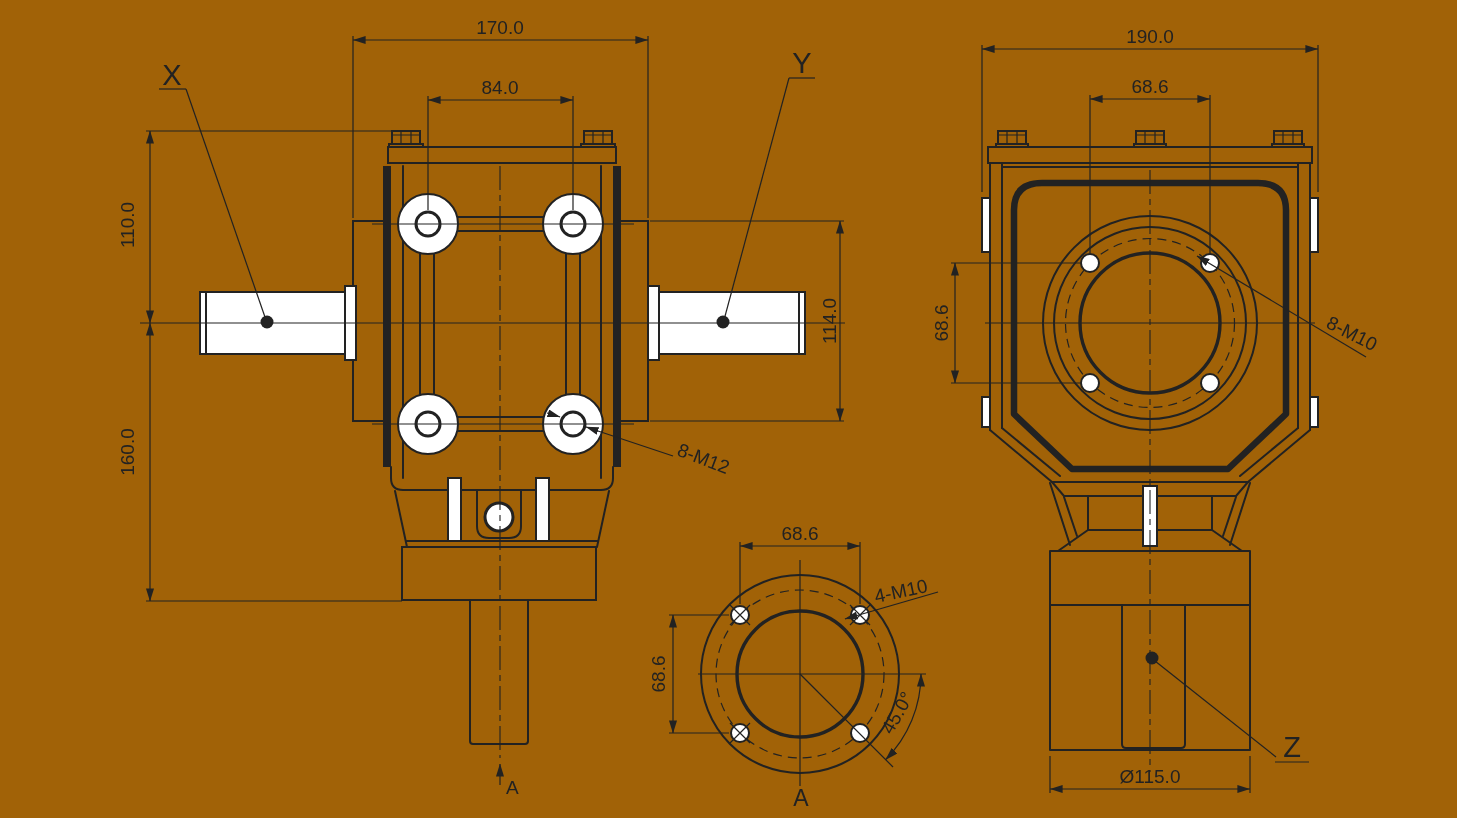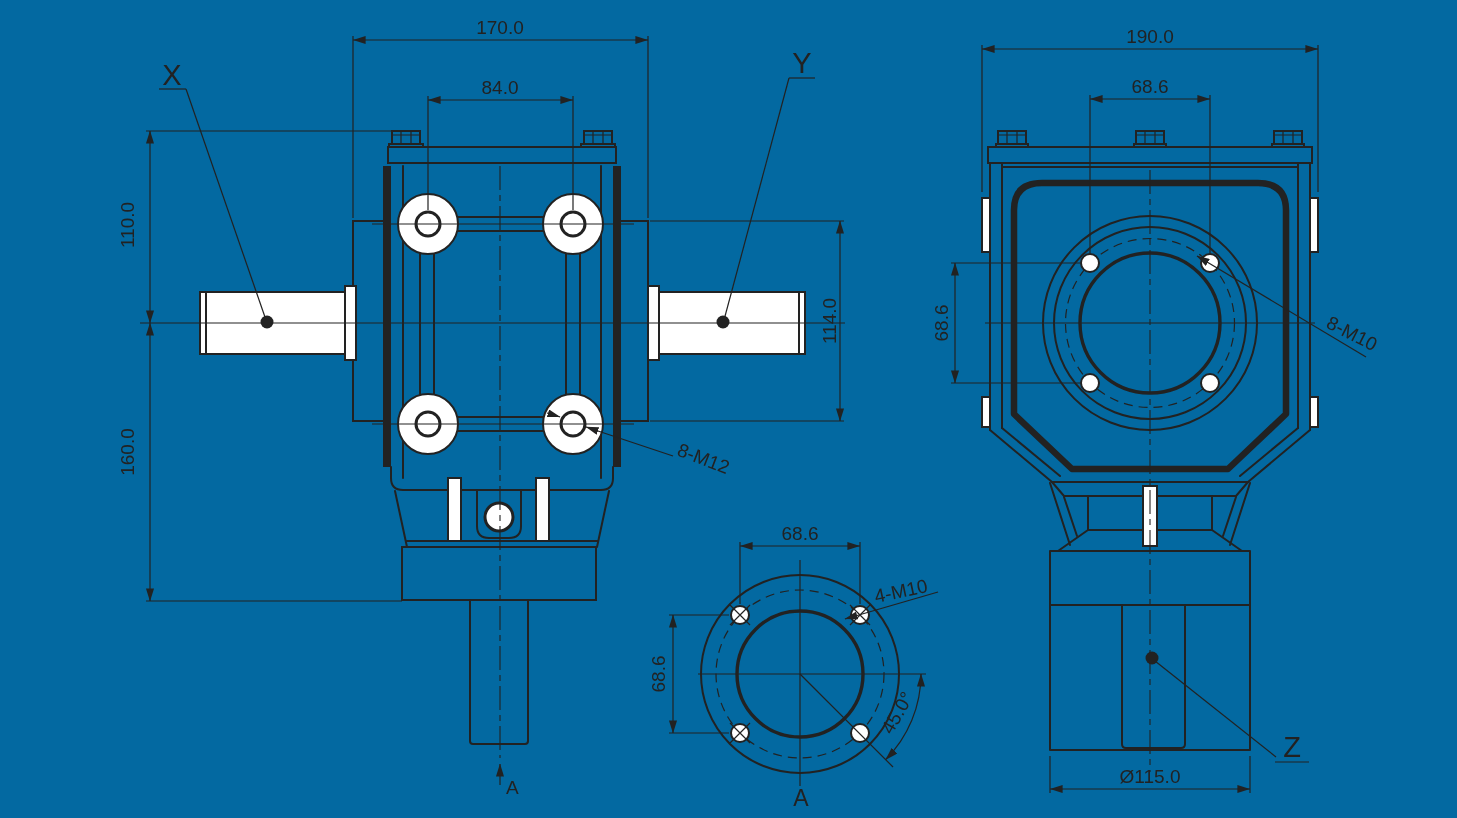--- a/index.html
+++ b/index.html
@@ -1,16 +1,16 @@
 <!DOCTYPE html>
 <html><head>
 <meta charset="utf-8">
 <style>
   html,body{margin:0;padding:0;background:#ffffff;}
-  .page{position:relative;width:1457px;height:818px;background:#0369a1;overflow:hidden;
+  .page{position:relative;width:1457px;height:818px;background:#a16207;overflow:hidden;
         font-family:"Liberation Sans", sans-serif;}
   svg{position:absolute;left:0;top:0;}
   .ln{stroke:#222222;stroke-width:2;fill:none;stroke-linecap:round;}
   .lnf{stroke:#222222;stroke-width:2;fill:#ffffff;}
   .lnf3{stroke:#222222;stroke-width:3;fill:#ffffff;}
   .tn{stroke:#222222;stroke-width:1.2;fill:none;}
   .bd{stroke:#222222;stroke-width:3.4;fill:none;}
   .gask{stroke:#222222;stroke-width:6.5;fill:none;stroke-linejoin:round;}
   .blk{fill:#222222;stroke:none;}
   .cl{stroke:#222222;stroke-width:1.1;fill:none;stroke-dasharray:24 5 6 5;}

